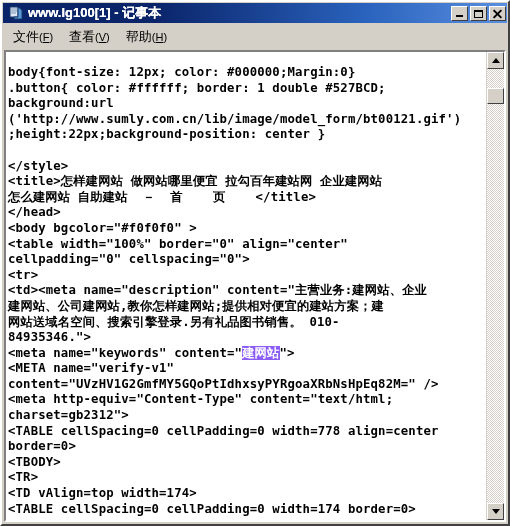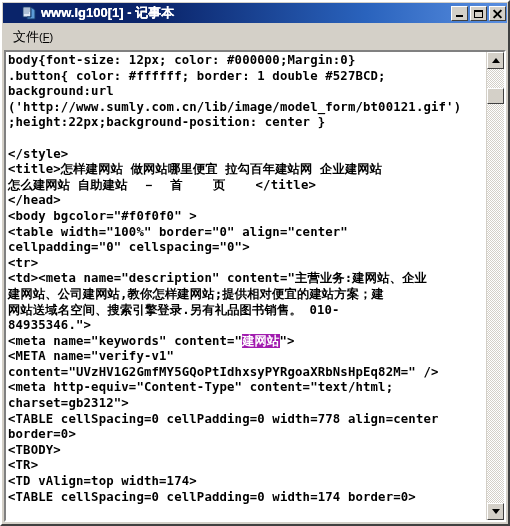--- a/index.html
+++ b/index.html
@@ -31,21 +31,21 @@
   }
 
   
   #title-bar {
     height: 20px;
     min-height: 20px;
     margin: 1px 1px 0 1px;
     background: linear-gradient(to right, #0a246a 0%, #0a246a 30%, #2a63bd 72%, #5a8fe0 100%);
     display: flex;
     align-items: center;
-    padding: 0 1px 0 18px;
+    padding: 0 1px 0 5px;
     box-sizing: border-box;
   }
   #title-icon {
     width: 16px; height: 16px;
     margin-right: 4px;
     flex: 0 0 auto;
     position: relative;
   }
   #title-text {
     color: #ffffff;
@@ -137,36 +137,36 @@
     border-bottom: 2px solid #ffffff;
     background: #ffffff;
     display: flex;
     overflow: hidden;
     position: relative;
   }
   #text-area {
     flex: 1 1 auto;
     background: #ffffff;
     overflow: hidden;
-    padding: 1px 0 0 2px;
+    padding: 13px 0 0 2px;
     box-sizing: border-box;
   }
   #text-content {
     font-family: "DejaVu Sans Mono", "Liberation Mono", monospace;
     font-size: 12.3px;
     line-height: 15.6px;
     color: #000000;
     white-space: pre-wrap;
     word-break: break-all;
     letter-spacing: 0.15px;
     font-weight: bold;
     -webkit-font-smoothing: none;
   }
   .sel {
-    background: #a21caf;
+    background: #8b5cf6;
     color: #ffffff;
   }
 
   
   #vscroll {
     width: 17px;
     min-width: 17px;
     background: #d4d0c8;
     display: flex;
     flex-direction: column;
@@ -245,20 +245,22 @@
         </span>
       <span class="win-btn btn-close">
           <i class="s1"></i>
           <i class="s2"></i>
         </span>
     </span>
   </div>
 
   <div id="menu-bar">
     <span class="menu-item"><span>文件</span><span class="accel">(<u>F</u>)</span></span>
+    <span class="menu-item"><span>查看</span><span class="accel">(<u>V</u>)</span></span>
+    <span class="menu-item"><span>帮助</span><span class="accel">(<u>H</u>)</span></span>
   </div>
 
   <div id="edit-outer">
     <div id="text-area">
       <div id="text-content"><span>body{font-size: 12px; color: #000000;Margin:0}
 .button{ color: #ffffff; border: 1 double #527BCD;
 background:url
 ('http://www.sumly.com.cn/lib/image/model_form/bt00121.gif')
 ;height:22px;background-position: center }
 

